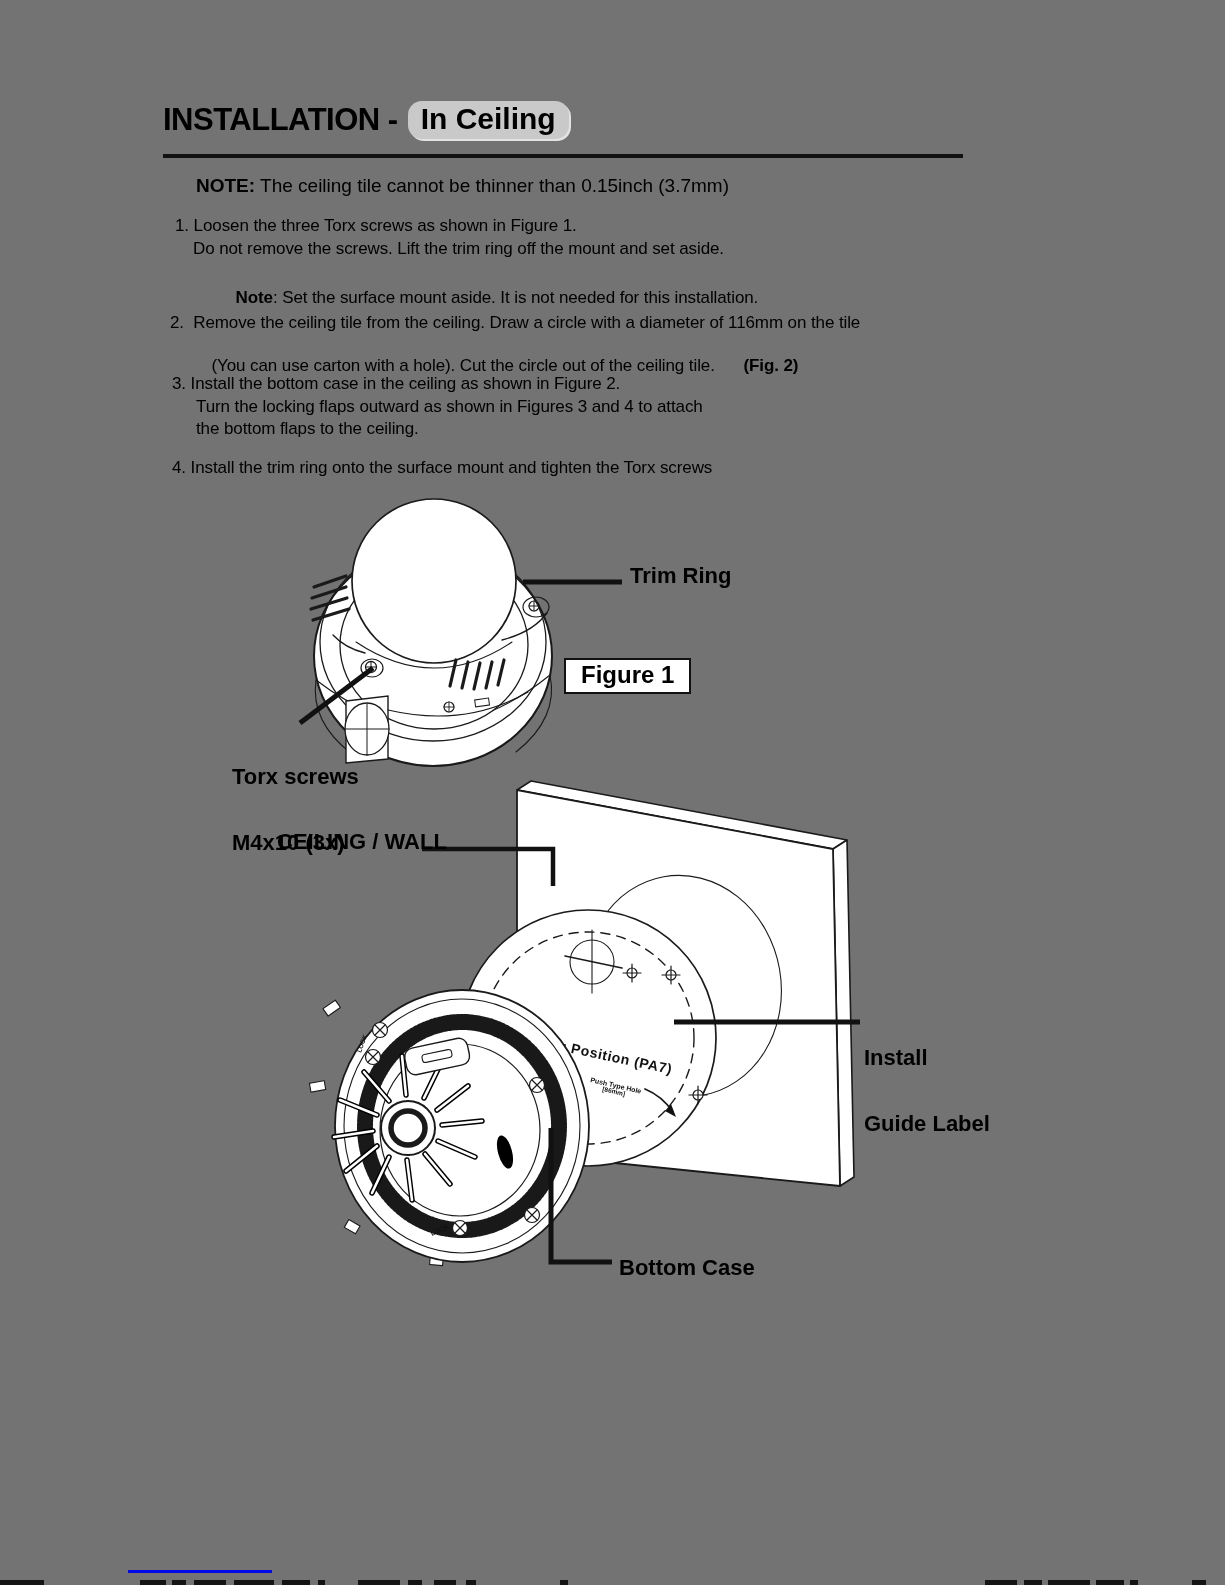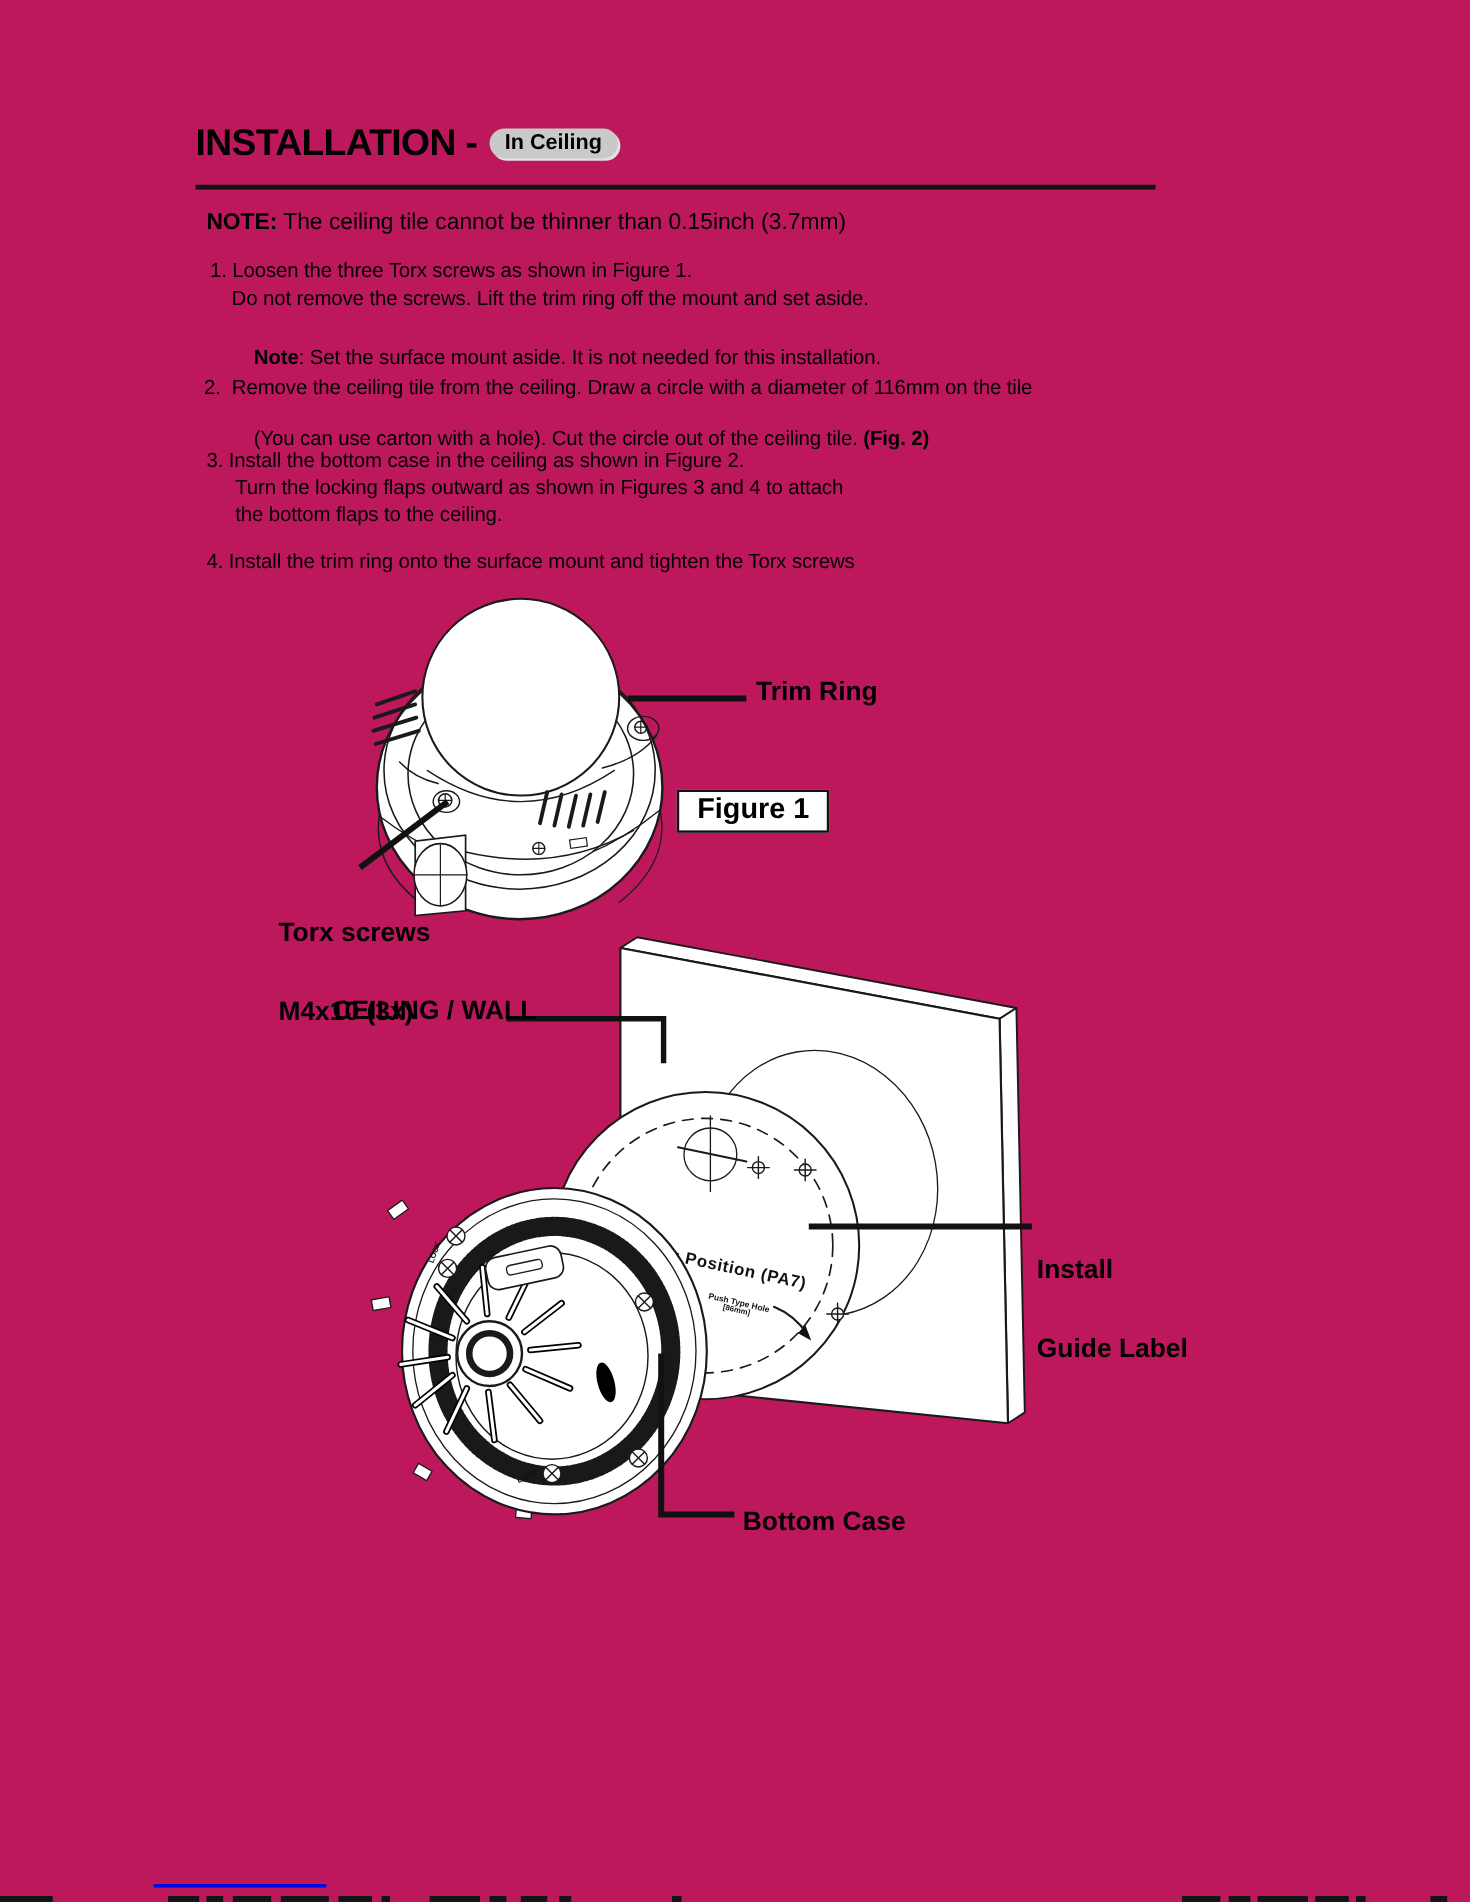--- a/index.html
+++ b/index.html
@@ -1,23 +1,23 @@
 <!DOCTYPE html>
 <html><head>
 <meta charset="utf-8">
 <style>
   html,body{margin:0;padding:0;background:#fff;}
-  #page{position:relative;width:1225px;height:1585px;background:#be185d;overflow:hidden;
+  #page{position:relative;width:1225px;height:1585px;background:#737373;overflow:hidden;
         font-family:"Liberation Sans","DejaVu Sans",sans-serif;color:#000;}
   .abs{position:absolute;}
-  .b{font-weight:bold;}
+  .b{font-weight:bold;margin-left:24px;}
   #titleRow{left:163px;top:101px;display:flex;align-items:center;}
   #titleMain{font-size:31px;font-weight:bold;letter-spacing:-0.5px;white-space:pre;}
   #titleBadge{margin-left:10px;background:#c9c9c9;border-radius:14px;padding:1px 13px 3px 13px;
-              font-size:18px;font-weight:bold;box-shadow:2px 2px 0 #e2e2e2;}
+              font-size:30px;font-weight:bold;box-shadow:2px 2px 0 #e2e2e2;}
   #rule{left:163px;top:154px;width:800px;height:3.5px;background:#111;}
   .note{left:172px;top:175px;font-size:19px;}
   .step{font-size:17px;white-space:pre;letter-spacing:-0.1px;}
   .lbl{font-size:22px;font-weight:bold;white-space:pre;line-height:22px;}
   #fig1cap{left:564px;top:658px;border:2.5px solid #111;padding:1px 15px 3px 15px;
            font-size:24px;font-weight:bold;background:#fff;}
   svg{position:absolute;overflow:visible;}
   #overlay{left:0;top:0;pointer-events:none;}
   .frag{position:absolute;top:1580px;height:5px;background:#141414;}
   #blueline{left:128px;top:1570px;width:144px;height:3px;background:#0009e6;}

